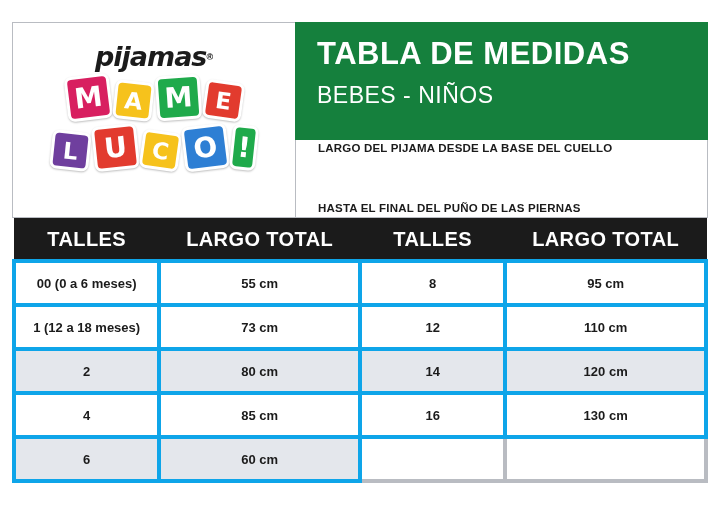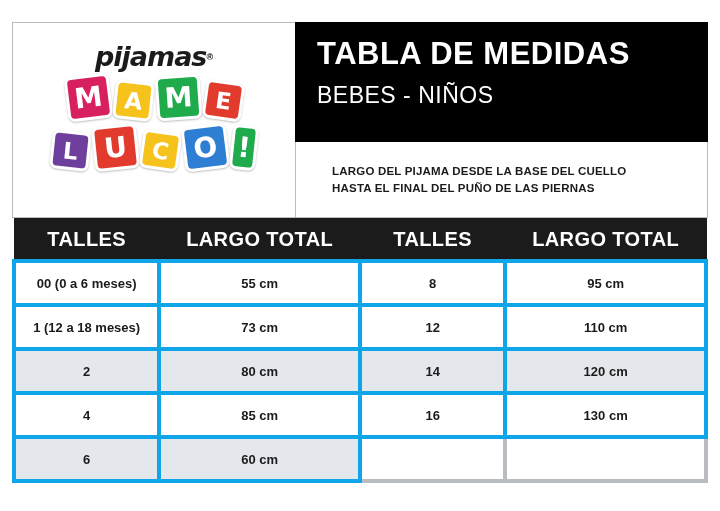--- a/index.html
+++ b/index.html
@@ -42,21 +42,21 @@
     justify-content: center;
     background: #ffffff;
   }
   .right-col {
     flex: 1;
     display: flex;
     flex-direction: column;
     box-sizing: border-box;
   }
   .title-block {
-    background: #000000;
+    background: #15803d;
     color: #ffffff;
     height: 120px;
     padding: 16px 8px 0 22px;
     box-sizing: border-box;
   }
   .title-main {
     font-size: 31px;
     font-weight: bold;
     letter-spacing: 0.5px;
     line-height: 1.05;
@@ -67,23 +67,24 @@
     letter-spacing: 0.5px;
     margin-top: 11px;
   }
   .note-block {
     flex: 1;
     border: 1px solid #b9bcc2;
     border-top: none;
     box-sizing: border-box;
     display: flex;
     flex-direction: column;
-    justify-content: center;
-    padding-left: 36px;
-    background: #ffffff;
+    justify-content: flex-end;
+    padding-left: 22px;
+    background: #ffffff;
+    gap: 44px;
   }
   .note-line {
     font-size: 11.5px;
     font-weight: bold;
     color: #1b1b1b;
     letter-spacing: 0.2px;
     line-height: 1.45;
   }
 
   

